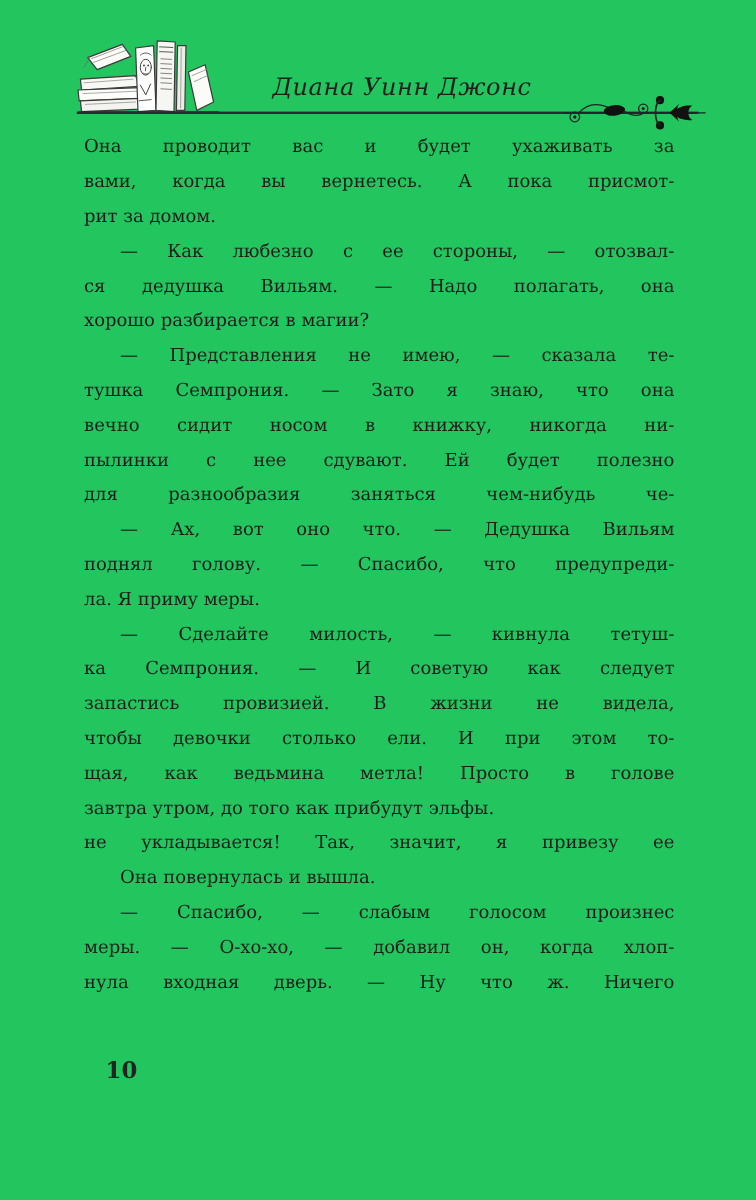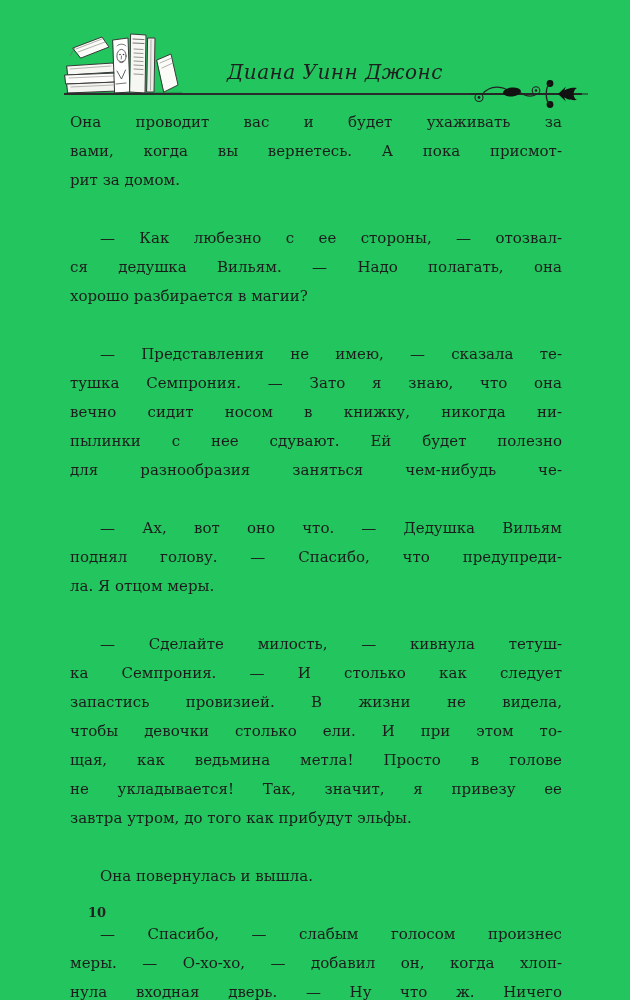--- a/index.html
+++ b/index.html
@@ -61,28 +61,27 @@
     height: 29px;
     text-align: justify;
     text-align-last: justify;
     white-space: nowrap;
   }
   .line.end {
     text-align-last: left;
   }
   .line.indent {
     padding-left: 30px;
-    margin-top: 29px;
   }
   
   .page-number {
     position: absolute;
     left: 88px;
-    top: 905px;
-    font-size: 13px;
+    top: 881px;
+    font-size: 19px;
     font-weight: 600;
     color: #222222;
   }
 </style>
 </head>
 <body>
 
 <div class="page">
 
   <svg class="books-illustration" width="120" height="68" viewBox="0 0 120 68">
@@ -149,28 +148,28 @@
       <div class="line indent">— Как любезно с ее стороны, — отозвал-</div>
       <div class="line">ся дедушка Вильям. — Надо полагать, она</div>
       <div class="line end">хорошо разбирается в магии?</div>
       <div class="line indent">— Представления не имею, — сказала те-</div>
       <div class="line">тушка Семпрония. — Зато я знаю, что она</div>
       <div class="line">вечно сидит носом в книжку, никогда ни-</div>
       <div class="line">пылинки с нее сдувают. Ей будет полезно</div>
       <div class="line">для разнообразия заняться чем-нибудь че-</div>
       <div class="line indent">— Ах, вот оно что. — Дедушка Вильям</div>
       <div class="line">поднял голову. — Спасибо, что предупреди-</div>
-      <div class="line end">ла. Я отцом меры.</div>
+      <div class="line end">ла. Я приму меры.</div>
       <div class="line indent">— Сделайте милость, — кивнула тетуш-</div>
-      <div class="line">ка Семпрония. — И столько как следует</div>
+      <div class="line">ка Семпрония. — И советую как следует</div>
       <div class="line">запастись провизией. В жизни не видела,</div>
       <div class="line">чтобы девочки столько ели. И при этом то-</div>
       <div class="line">щая, как ведьмина метла! Просто в голове</div>
+      <div class="line end">завтра утром, до того как прибудут эльфы.</div>
       <div class="line">не укладывается! Так, значит, я привезу ее</div>
-      <div class="line end">завтра утром, до того как прибудут эльфы.</div>
       <div class="line indent end">Она повернулась и вышла.</div>
       <div class="line indent">— Спасибо, — слабым голосом произнес</div>
       <div class="line">меры. — О-хо-хо, — добавил он, когда хлоп-</div>
       <div class="line">нула входная дверь. — Ну что ж. Ничего</div>
     </main>
 
   <div class="page-number">10</div>
 
 </div>
 

